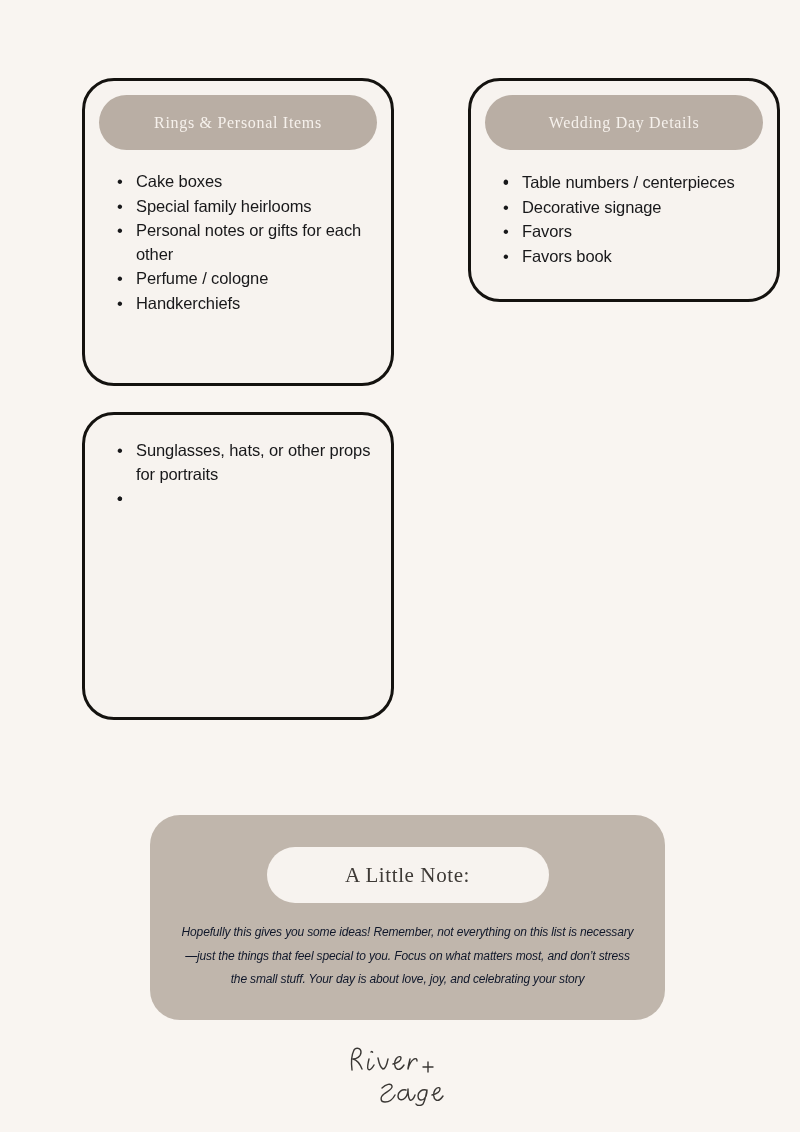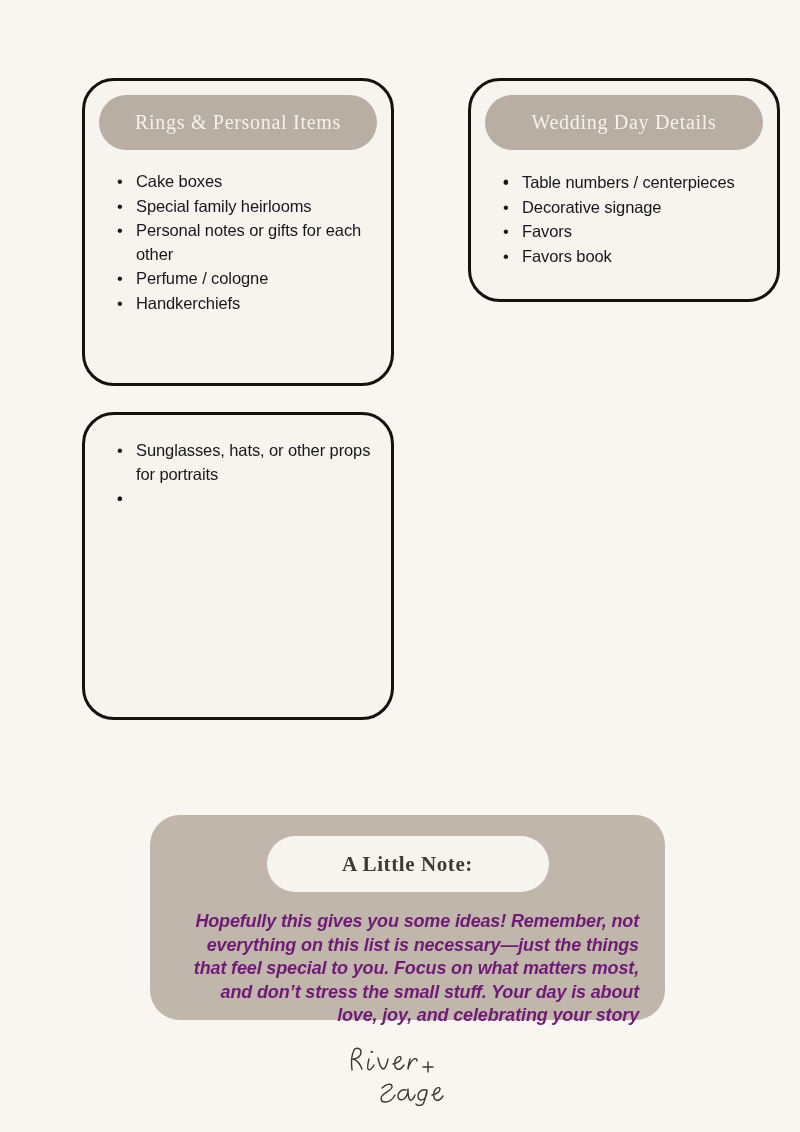--- a/index.html
+++ b/index.html
@@ -38,21 +38,21 @@
     background: #b9aea4;
     border-radius: 28px;
     height: 55px;
     display: flex;
     align-items: center;
     justify-content: center;
     margin: 0 0 10px 0;
   }
   .card-header-title {
     font-family: "Liberation Serif", serif;
-    font-size: 20px;
+    font-size: 16px;
     letter-spacing: 0.7px;
     color: #f6f1ec;
     white-space: nowrap;
   }
 
   .card-list {
     list-style: none;
     margin: 0;
     padding: 10px 4px 0 18px;
   }
@@ -77,46 +77,45 @@
   
   .note-card {
     position: absolute;
     left: 150px;
     top: 815px;
     width: 515px;
     height: 205px;
     background: #c0b6ac;
     border-radius: 30px;
     box-sizing: border-box;
-    padding: 21px 22px 18px 22px;
-    font-weight: bold;
+    padding: 32px 22px 18px 22px;
   }
   .note-pill {
     width: 282px;
     height: 56px;
     margin: 0 auto;
     background: #f7f3ef;
     border-radius: 30px;
     display: flex;
     align-items: center;
     justify-content: center;
   }
   .note-pill-title {
     font-family: "Liberation Serif", serif;
     font-size: 21px;
     letter-spacing: 0.6px;
     color: #3e3a36;
   }
   .note-body {
     margin: 18px 4px 0 4px;
-    text-align: right;
-    font-size: 18px;
+    text-align: center;
+    font-size: 12px;
     line-height: 23.5px;
     font-style: italic;
-    color: #701a75;
+    color: #0f172a;
     letter-spacing: -0.15px;
   }
 
   
   .logo {
     position: absolute;
     left: 0;
     right: 0;
     top: 1038px;
     height: 70px;

